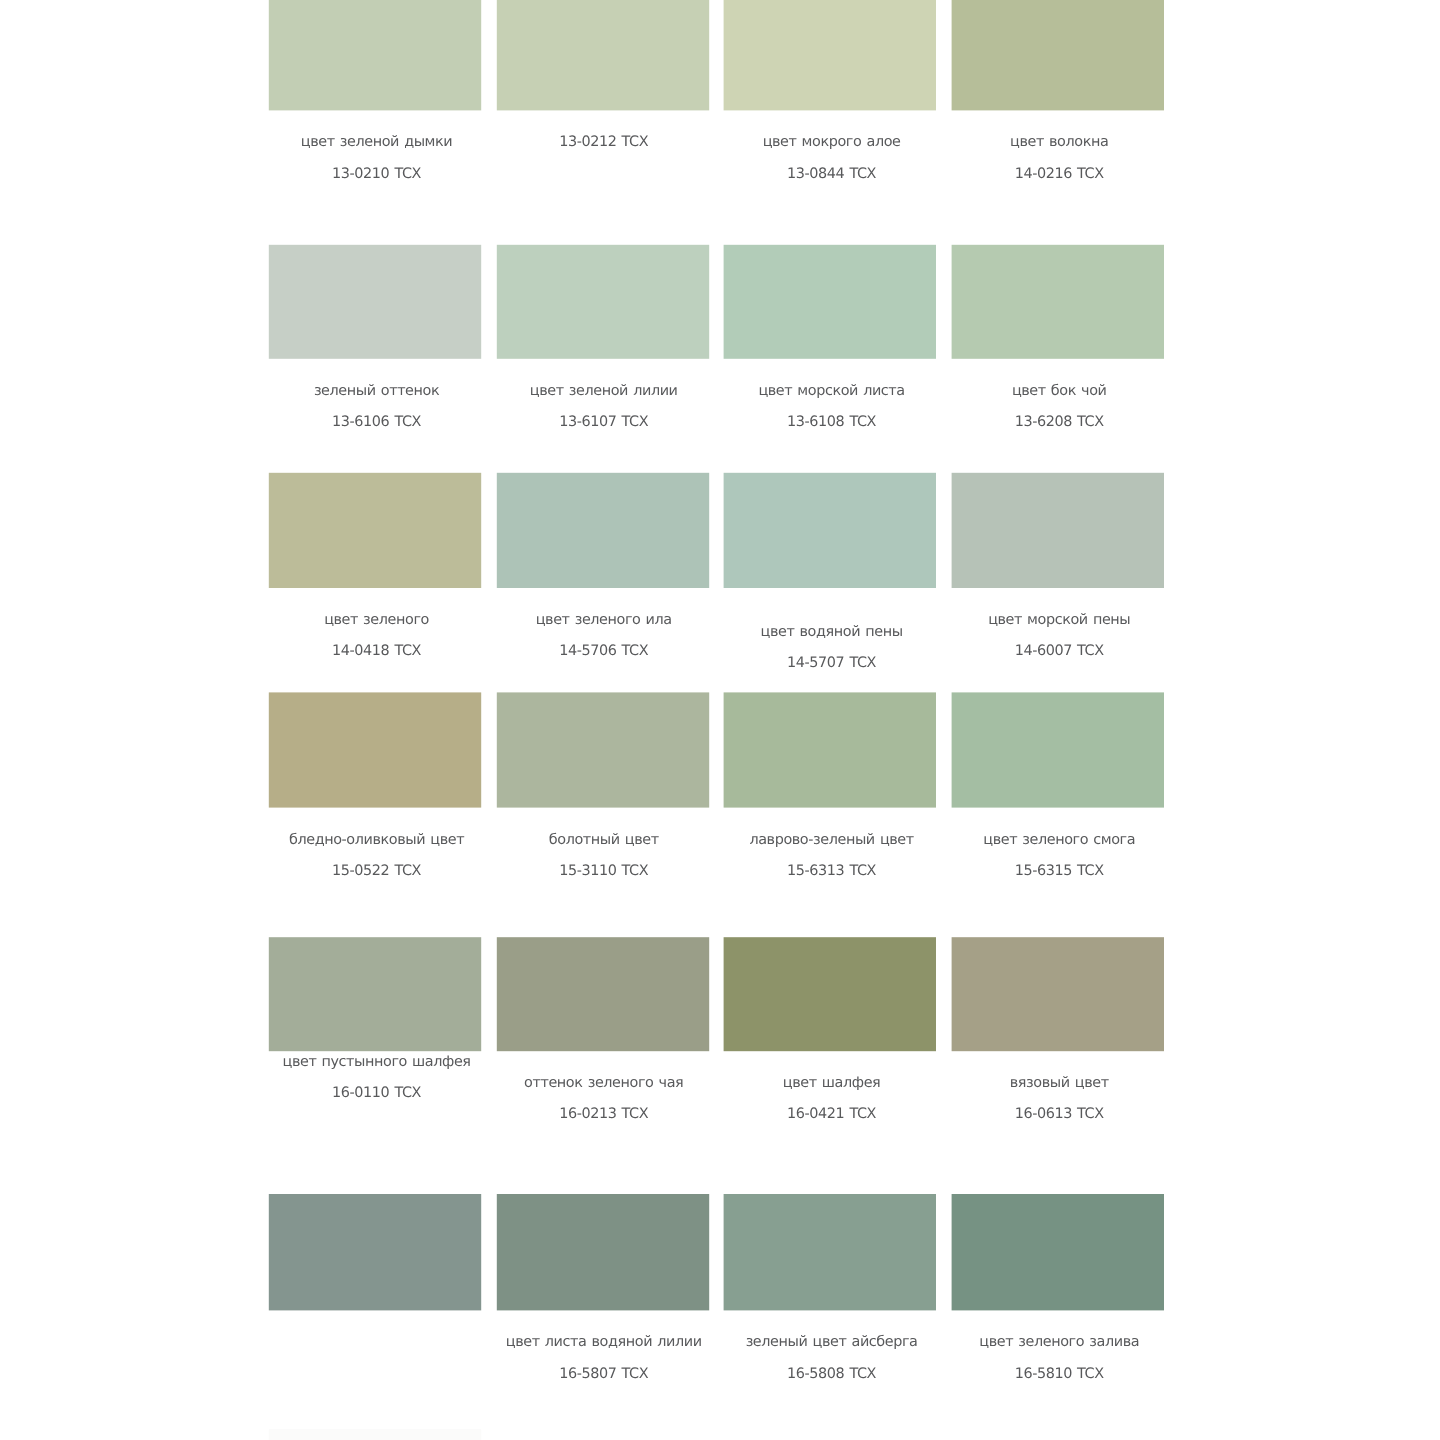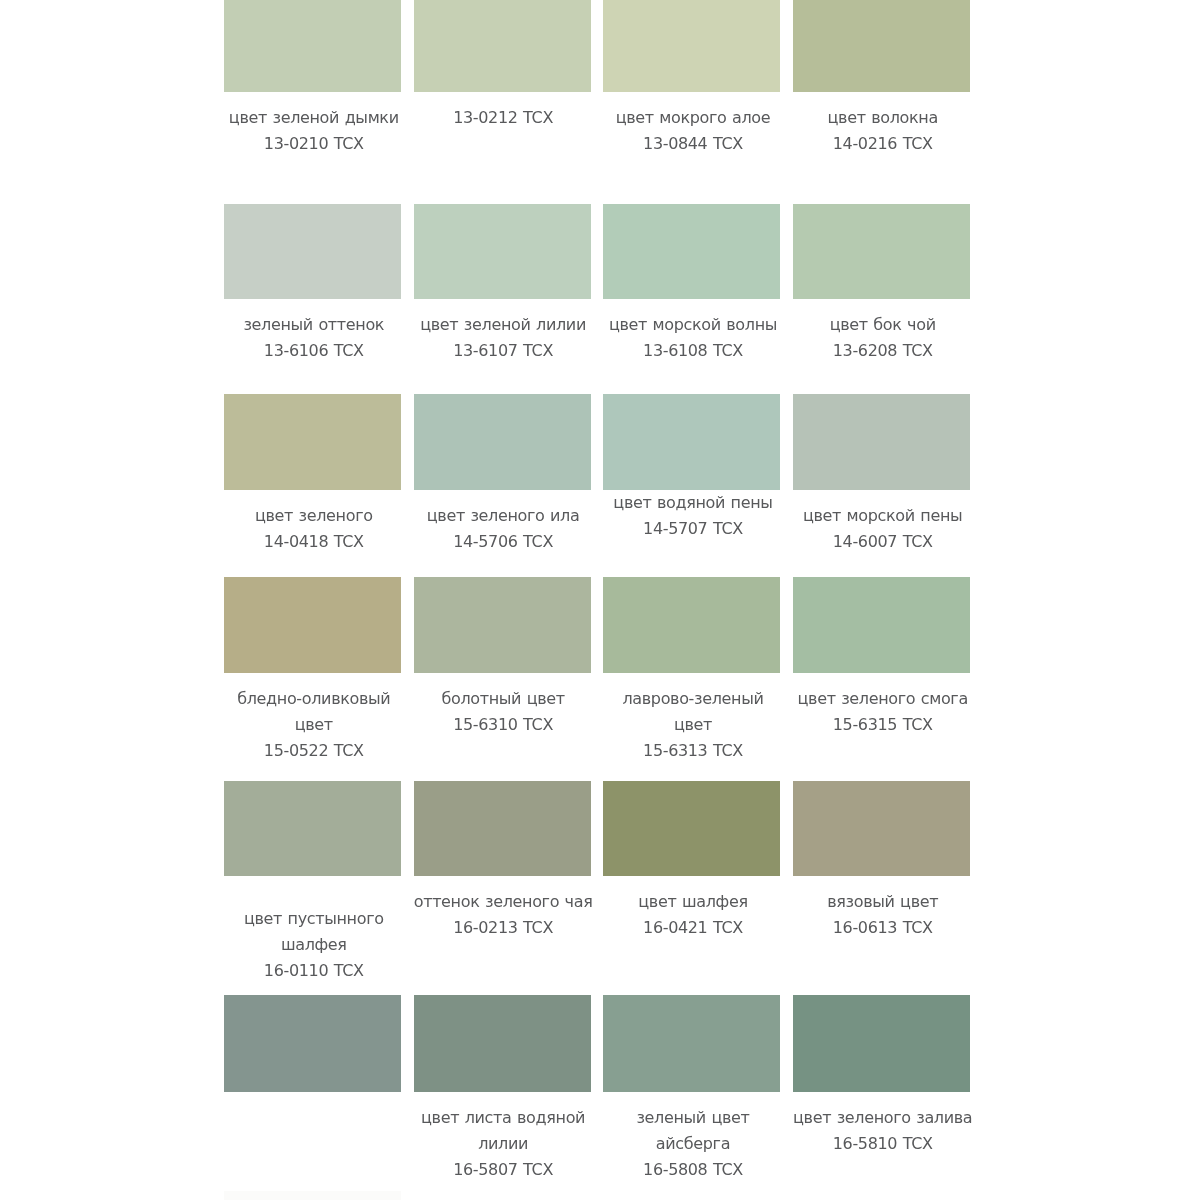--- a/index.html
+++ b/index.html
@@ -40,21 +40,21 @@
     width: 177px;
     height: 94.5px;
   }
   .swatch-caption {
     position: absolute;
     left: -0.25px;
     display: block;
     width: 179.5px;
     text-align: center;
     font-family: "DejaVu Sans", sans-serif;
-    font-size: 16px;
+    font-size: 12px;
     letter-spacing: -0.35px;
     word-spacing: 0.8px;
     line-height: 26px;
     color: #58595b;
   }
   .swatch-name,
   .swatch-code { display: block; }
 </style>
 </head>
 <body>
@@ -100,21 +100,21 @@
     <div class="swatch-card c1">
       <div class="swatch-chip" style="background: rgb(189, 208, 190); height: 94.9px;"></div>
       <div class="swatch-caption" style="top: 107.949px;">
         <span class="swatch-name">цвет зеленой лилии</span>
         <span class="swatch-code">13-6107 TCX</span>
       </div>
     </div>
     <div class="swatch-card c2">
       <div class="swatch-chip" style="background: rgb(178, 204, 184); height: 94.9px;"></div>
       <div class="swatch-caption" style="top: 107.949px;">
-        <span class="swatch-name">цвет морской волны</span>
+        <span class="swatch-name">цвет морской листа</span>
         <span class="swatch-code">13-6108 TCX</span>
       </div>
     </div>
     <div class="swatch-card c3">
       <div class="swatch-chip" style="background: rgb(181, 202, 176); height: 94.9px;"></div>
       <div class="swatch-caption" style="top: 107.949px;">
         <span class="swatch-name">цвет бок чой</span>
         <span class="swatch-code">13-6208 TCX</span>
       </div>
     </div>
@@ -129,21 +129,21 @@
     </div>
     <div class="swatch-card c1">
       <div class="swatch-chip" style="background: rgb(173, 195, 183); height: 95.4px;"></div>
       <div class="swatch-caption" style="top: 108.649px;">
         <span class="swatch-name">цвет зеленого ила</span>
         <span class="swatch-code">14-5706 TCX</span>
       </div>
     </div>
     <div class="swatch-card c2">
       <div class="swatch-chip" style="background: rgb(174, 199, 187); height: 95.4px;"></div>
-      <div class="swatch-caption" style="top: 96px;">
+      <div class="swatch-caption" style="top: 119px;">
         <span class="swatch-name">цвет водяной пены</span>
         <span class="swatch-code">14-5707 TCX</span>
       </div>
     </div>
     <div class="swatch-card c3">
       <div class="swatch-chip" style="background: rgb(182, 194, 183); height: 95.4px;"></div>
       <div class="swatch-caption" style="top: 108.649px;">
         <span class="swatch-name">цвет морской пены</span>
         <span class="swatch-code">14-6007 TCX</span>
       </div>
@@ -154,42 +154,42 @@
       <div class="swatch-chip" style="background: rgb(182, 174, 136); height: 96px;"></div>
       <div class="swatch-caption" style="top: 109.449px;">
         <span class="swatch-name">бледно-оливковый цвет</span>
         <span class="swatch-code">15-0522 TCX</span>
       </div>
     </div>
     <div class="swatch-card c1">
       <div class="swatch-chip" style="background: rgb(172, 182, 158); height: 96px;"></div>
       <div class="swatch-caption" style="top: 109.449px;">
         <span class="swatch-name">болотный цвет</span>
-        <span class="swatch-code">15-6310 TCX</span>
+        <span class="swatch-code">15-3110 TCX</span>
       </div>
     </div>
     <div class="swatch-card c2">
       <div class="swatch-chip" style="background: rgb(167, 186, 155); height: 96px;"></div>
       <div class="swatch-caption" style="top: 109.449px;">
         <span class="swatch-name">лаврово-зеленый цвет</span>
         <span class="swatch-code">15-6313 TCX</span>
       </div>
     </div>
     <div class="swatch-card c3">
       <div class="swatch-chip" style="background: rgb(164, 190, 163); height: 96px;"></div>
       <div class="swatch-caption" style="top: 109.449px;">
         <span class="swatch-name">цвет зеленого смога</span>
         <span class="swatch-code">15-6315 TCX</span>
       </div>
     </div>
   </div>
   <div class="swatch-row" style="top: 781.2px;">
     <div class="swatch-card c0">
       <div class="swatch-chip" style="background: rgb(163, 173, 153); height: 94.5px;"></div>
-      <div class="swatch-caption" style="top: 125px;">
+      <div class="swatch-caption" style="top: 90px;">
         <span class="swatch-name">цвет пустынного шалфея</span>
         <span class="swatch-code">16-0110 TCX</span>
       </div>
     </div>
     <div class="swatch-card c1">
       <div class="swatch-chip" style="background: rgb(154, 158, 136); height: 94.5px;"></div>
       <div class="swatch-caption" style="top: 107.449px;">
         <span class="swatch-name">оттенок зеленого чая</span>
         <span class="swatch-code">16-0213 TCX</span>
       </div>

